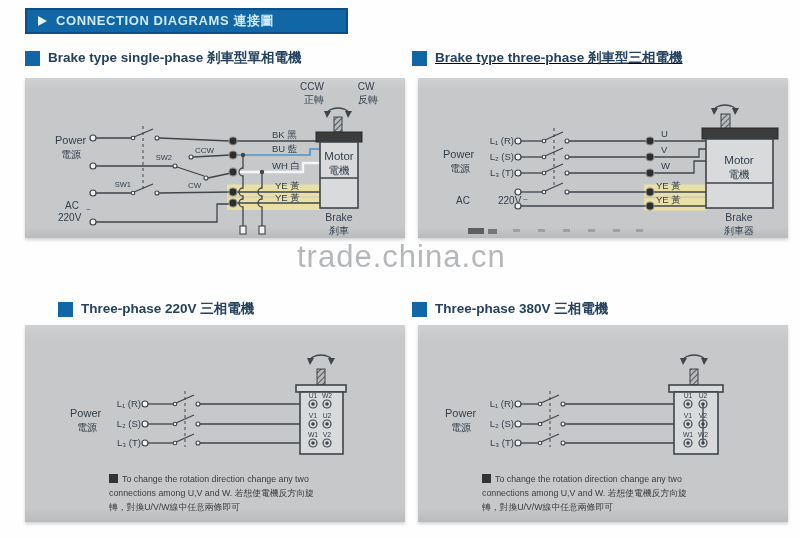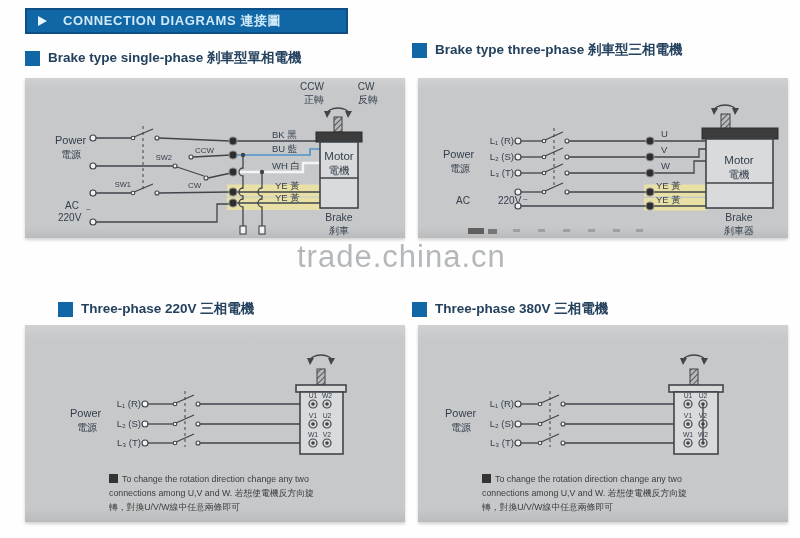--- a/index.html
+++ b/index.html
@@ -1,20 +1,20 @@
 <!DOCTYPE html>
 <html style="--header-bg: #1166a5; --header-border: #0d4e86; --header-text: #cfeaf9; --accent-blue: #1166a5; --title-text: #24415e; --panel-bg: #c7c8ca; --line: #3f454b; --label-text: #333f4c; --wire-blue: #4f93cc; --wire-white: #f5f5f5; --yellow-highlight: #eee3a0; --watermark: #b5b8bb; --note-text: #3d3d3d; --motor-fill: #d9dadb; --motor-cap: #3c3c3c;"><head>
 <meta charset="utf-8">
 <style>
   html,body{margin:0;padding:0;background:#fff;}
   .page{position:relative;width:800px;height:538px;background:#fefefe;overflow:hidden;
         font-family:"Liberation Sans","DejaVu Sans",sans-serif;}
   .header{position:absolute;left:25px;top:8px;width:323px;height:26px;box-sizing:border-box;
           background:var(--header-bg,#1166a5);border:2px solid var(--header-border,#0d4e86);
-          display:flex;align-items:center;gap:16px;padding-left:11px;}
+          display:flex;align-items:center;gap:9px;padding-left:11px;}
   .tri{width:0;height:0;border-left:9px solid #eaf6ff;border-top:5.5px solid transparent;
        border-bottom:5.5px solid transparent;}
   .htitle{color:var(--header-text,#cfeaf9);font-size:13px;font-weight:700;letter-spacing:.6px;}
   .sec-title{position:absolute;display:flex;align-items:center;gap:8px;height:16px;}
   .bullet{width:15px;height:15px;background:var(--accent-blue,#1166a5);flex:0 0 auto;}
   .sec-title span{font-size:13.5px;font-weight:700;color:var(--title-text,#24415e);white-space:nowrap;}
   .panel{position:absolute;background:linear-gradient(#d0d1d2,var(--panel-bg,#c7c8ca) 7%,
          var(--panel-bg,#c7c8ca) 93%,#babbbc);box-shadow:0 2px 3px rgba(0,0,0,.18);}
   svg{display:block;}
   svg text{fill:var(--label-text,#333f4c);font-family:"Liberation Sans","DejaVu Sans",sans-serif;}
@@ -52,21 +52,21 @@
 
   <div class="header">
     <span class="tri"></span>
     <span class="htitle">CONNECTION DIAGRAMS 連接圖</span>
   </div>
 
   <div class="sec-title" style="left:25px;top:50px;">
     <span class="bullet"></span>
     <span>Brake type single-phase 刹車型單相電機</span>
   </div>
-  <div class="sec-title" style="left:412px;top:42px;">
+  <div class="sec-title" style="left:412px;top:50px;text-decoration:underline;">
     <span class="bullet"></span>
     <span>Brake type three-phase 刹車型三相電機</span>
   </div>
   <div class="sec-title" style="left:28px;top:301px;padding-left:30px;">
     <span class="bullet"></span>
     <span>Three-phase 220V 三相電機</span>
   </div>
   <div class="sec-title" style="left:412px;top:301px;justify-content:center;">
     <span class="bullet"></span>
     <span>Three-phase 380V 三相電機</span>

